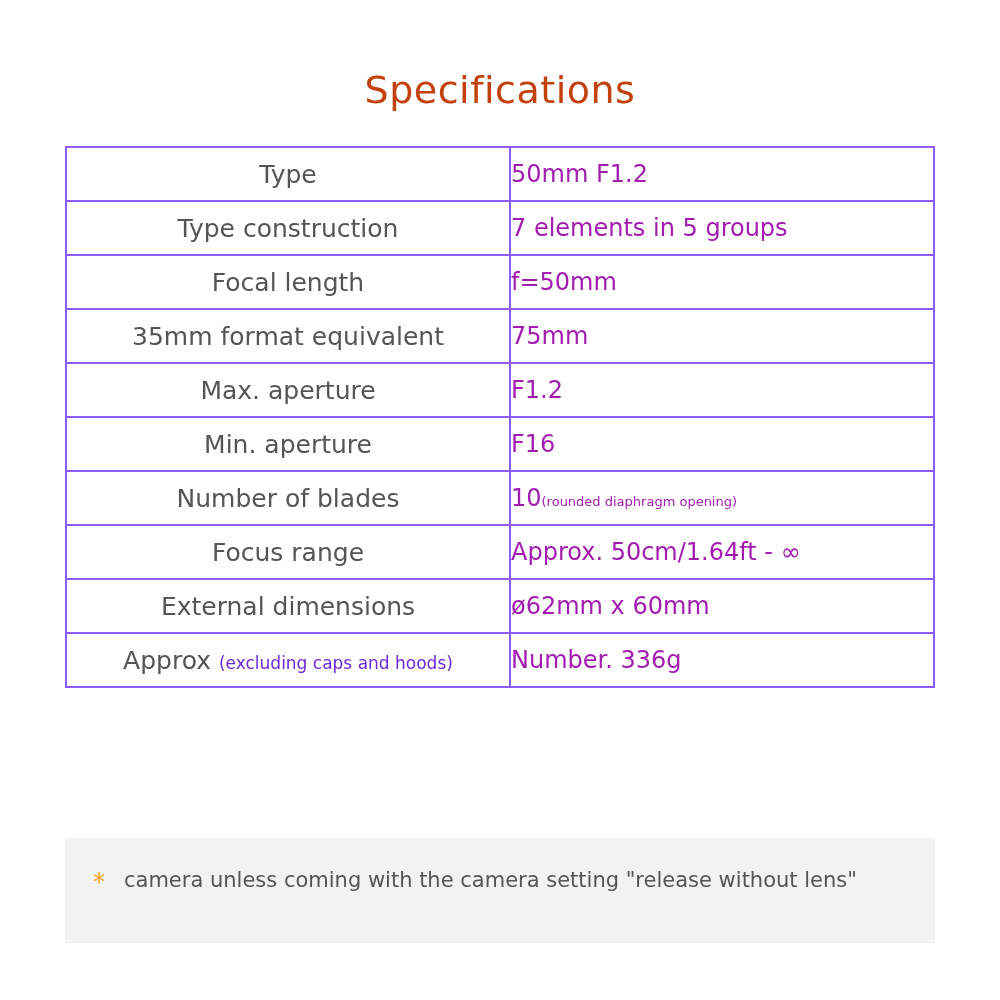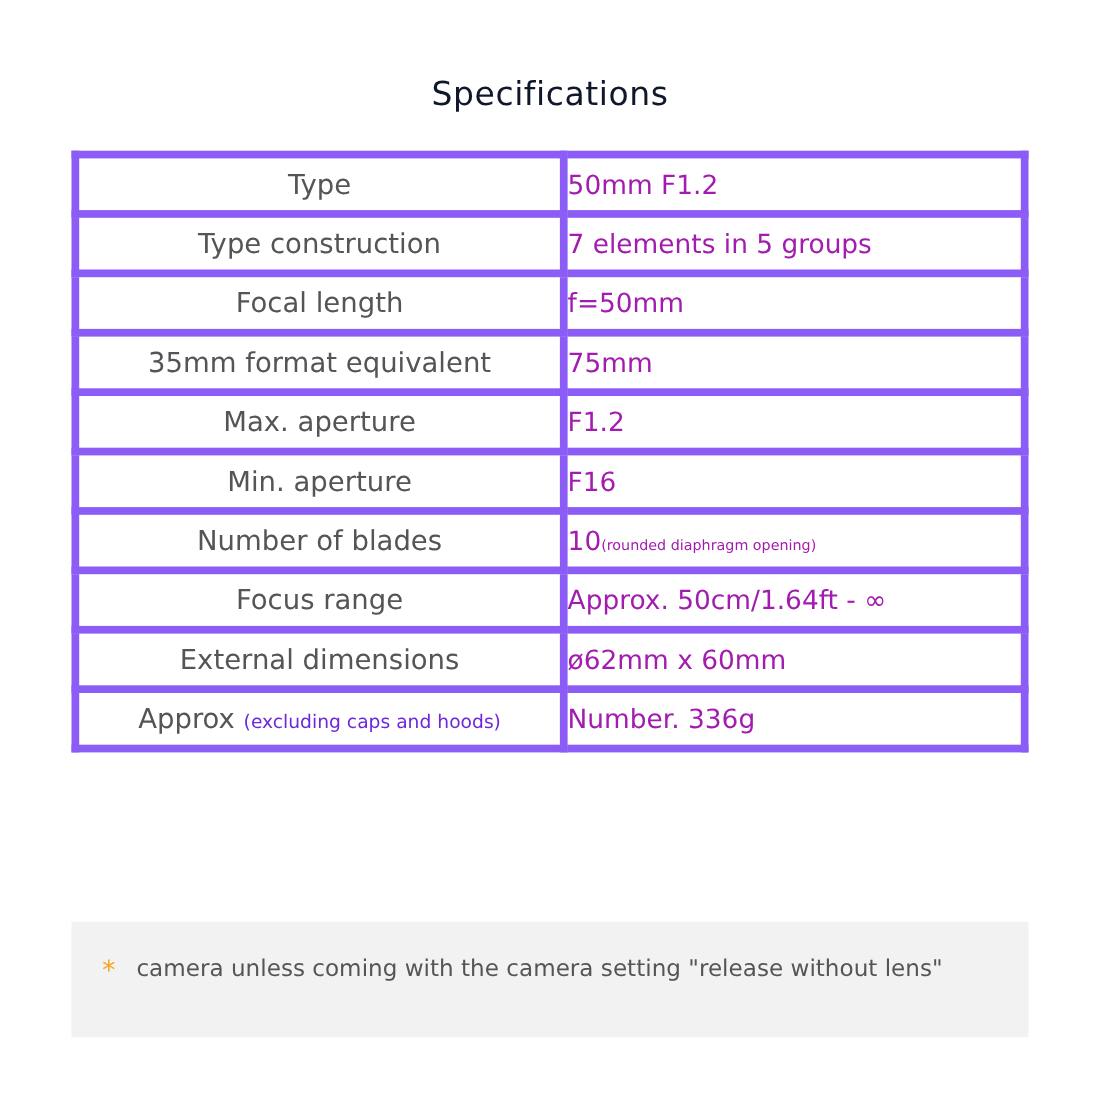--- a/index.html
+++ b/index.html
@@ -14,35 +14,35 @@
     overflow: hidden;
   }
   .page {
     position: relative;
     width: 1000px;
     height: 1000px;
     box-sizing: border-box;
   }
   .title {
     text-align: center;
-    color: #0f172a;
-    font-size: 30px;
+    color: #c2410c;
+    font-size: 38px;
     font-weight: 400;
     letter-spacing: 0.5px;
     padding-top: 68px;
     font-family: "DejaVu Sans", sans-serif;
   }
   .spec-table {
     margin: 34px auto 0 auto;
     width: 870px;
     border-collapse: collapse;
     table-layout: fixed;
   }
   .spec-table td {
-    border: 7px solid #8b5cf6;
+    border: 2px solid #8b5cf6;
     height: 54px;
     padding: 0;
     vertical-align: middle;
   }
   .col-label {
     width: 444px;
     text-align: center;
     color: #555555;
     font-size: 25px;
     font-weight: 400;

